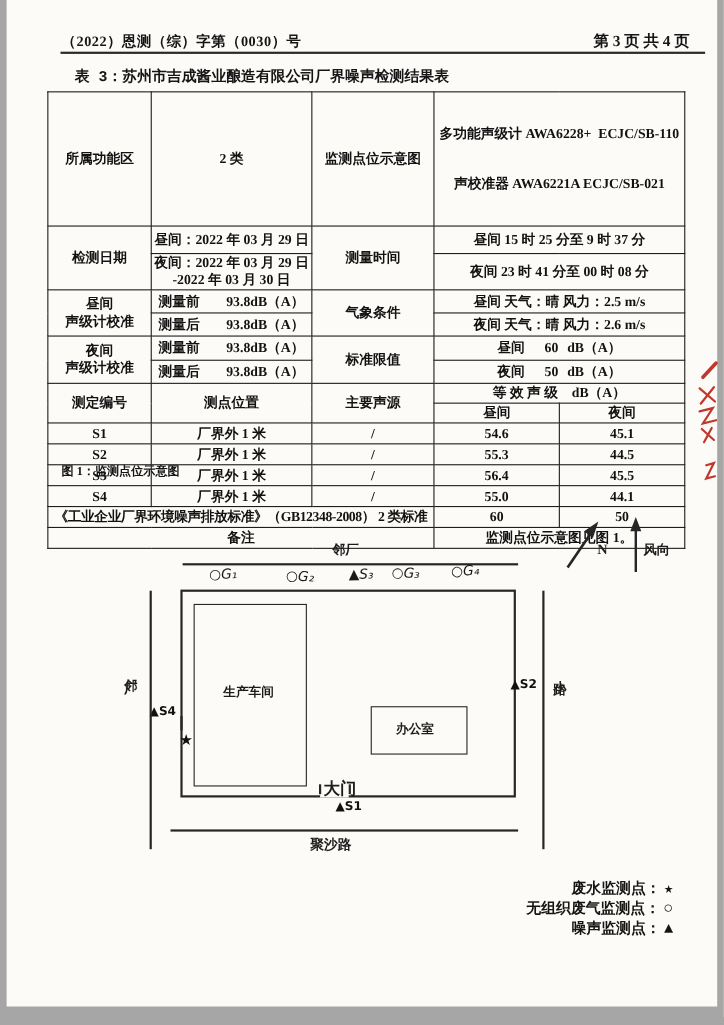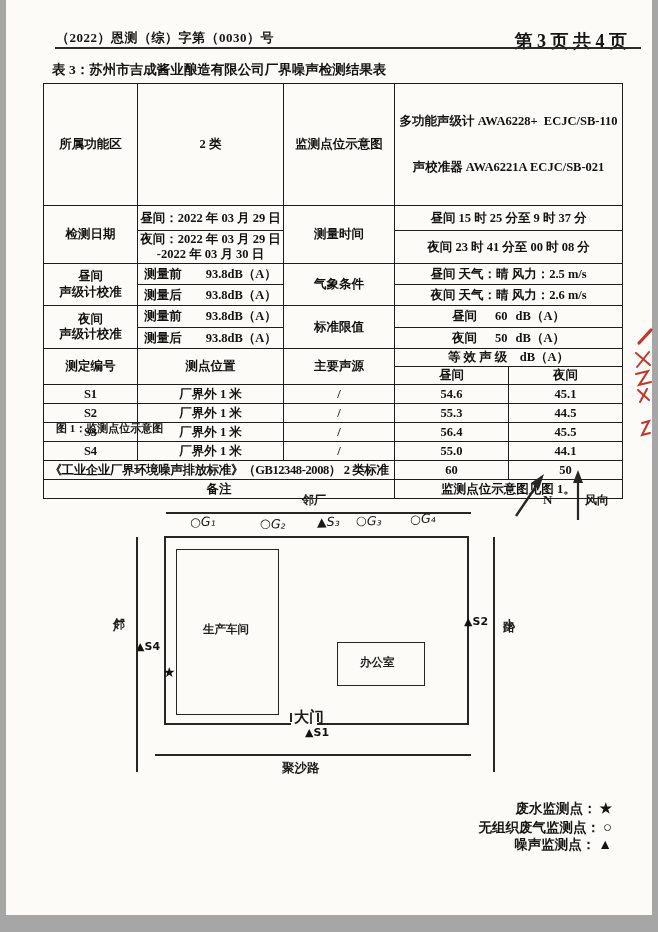--- a/index.html
+++ b/index.html
@@ -10,23 +10,23 @@
     color:#151515;
   }
   .page{
     position:absolute;left:6px;top:0;width:646px;height:915px;
     background:#fcfbf8;
   }
   .abs{position:absolute;}
 
   
   .doc-no{position:absolute;left:56px;top:29px;font-size:13px;font-weight:bold;letter-spacing:.5px;}
-  .page-no{position:absolute;right:31px;top:29px;font-size:18px;font-weight:bold;}
+  .page-no{position:absolute;right:31px;top:29px;font-size:14px;font-weight:bold;}
   .header-rule{position:absolute;left:55px;top:47px;width:586px;height:2px;background:#2a2a2a;}
-  .tbl-title{position:absolute;left:52px;top:61px;font-size:13.5px;font-weight:bold;}
+  .tbl-title{position:absolute;left:68px;top:61px;font-size:13.5px;font-weight:bold;font-family:Liberation Mono, monospace;}
 
   
   table.noise{
     position:absolute;left:43px;top:83px;
     border-collapse:collapse;table-layout:fixed;width:579px;
   }
   table.noise td{
     border:1.5px solid #1d1d1d;
     text-align:center;vertical-align:middle;
     font-size:12.5px;font-weight:bold;color:#121212;
@@ -52,21 +52,21 @@
   .pt-label{position:absolute;font-size:11px;font-weight:bold;color:#111;
     font-family:"DejaVu Sans", sans-serif;white-space:nowrap;}
   .hand{position:absolute;font-size:12.5px;font-style:italic;color:#1a1a1a;
     font-family:"DejaVu Sans", sans-serif;white-space:nowrap;}
   .star{position:absolute;font-size:14px;color:#111;}
   .tick{position:absolute;width:2px;background:#262626;}
   .gate-gap{position:absolute;background:#fcfbf8;}
 
   
   .legend{position:absolute;right:46px;top:800px;text-align:right;}
-  .legend .row{height:18px;line-height:18px;font-size:13.5px;font-weight:bold;white-space:nowrap;}
+  .legend .row{height:18px;line-height:18px;font-size:13.5px;font-weight:bold;white-space:nowrap;font-family:Liberation Mono, monospace;}
   .legend .sym{margin-left:3px;font-size:14px;}
 
   svg{position:absolute;overflow:visible;}
 </style>
 </head>
 <body>
 
 <div class="page"></div>
 
 <div class="doc-no">（2022）恩测（综）字第（0030）号</div>

